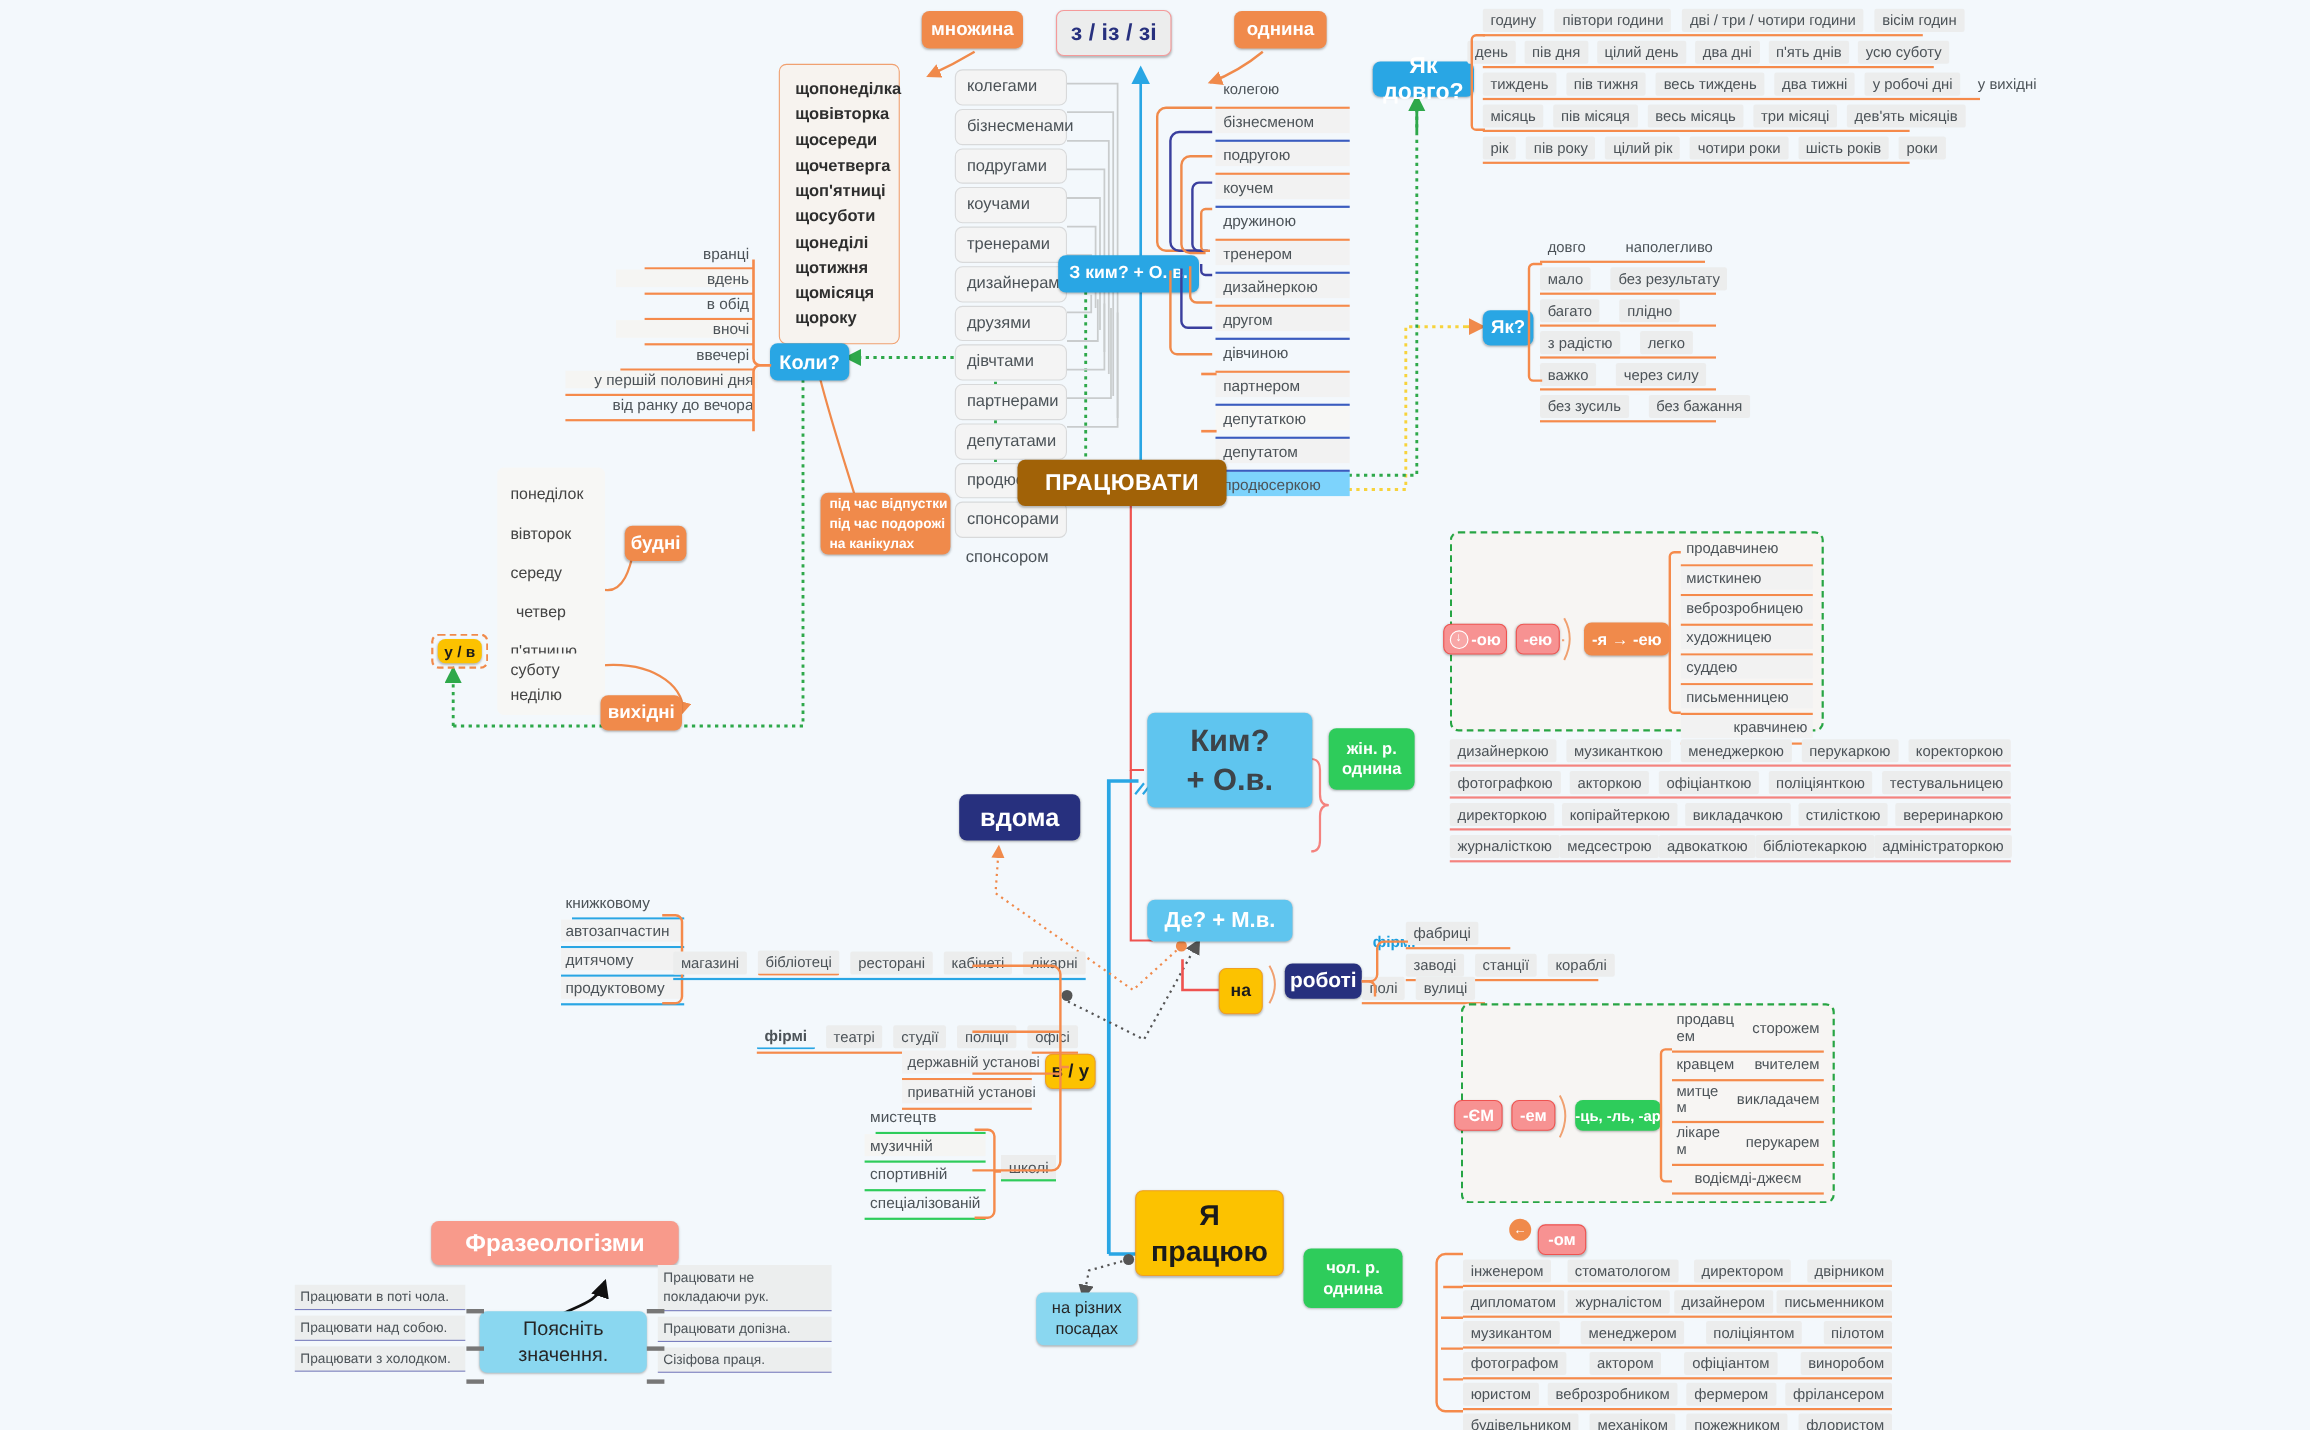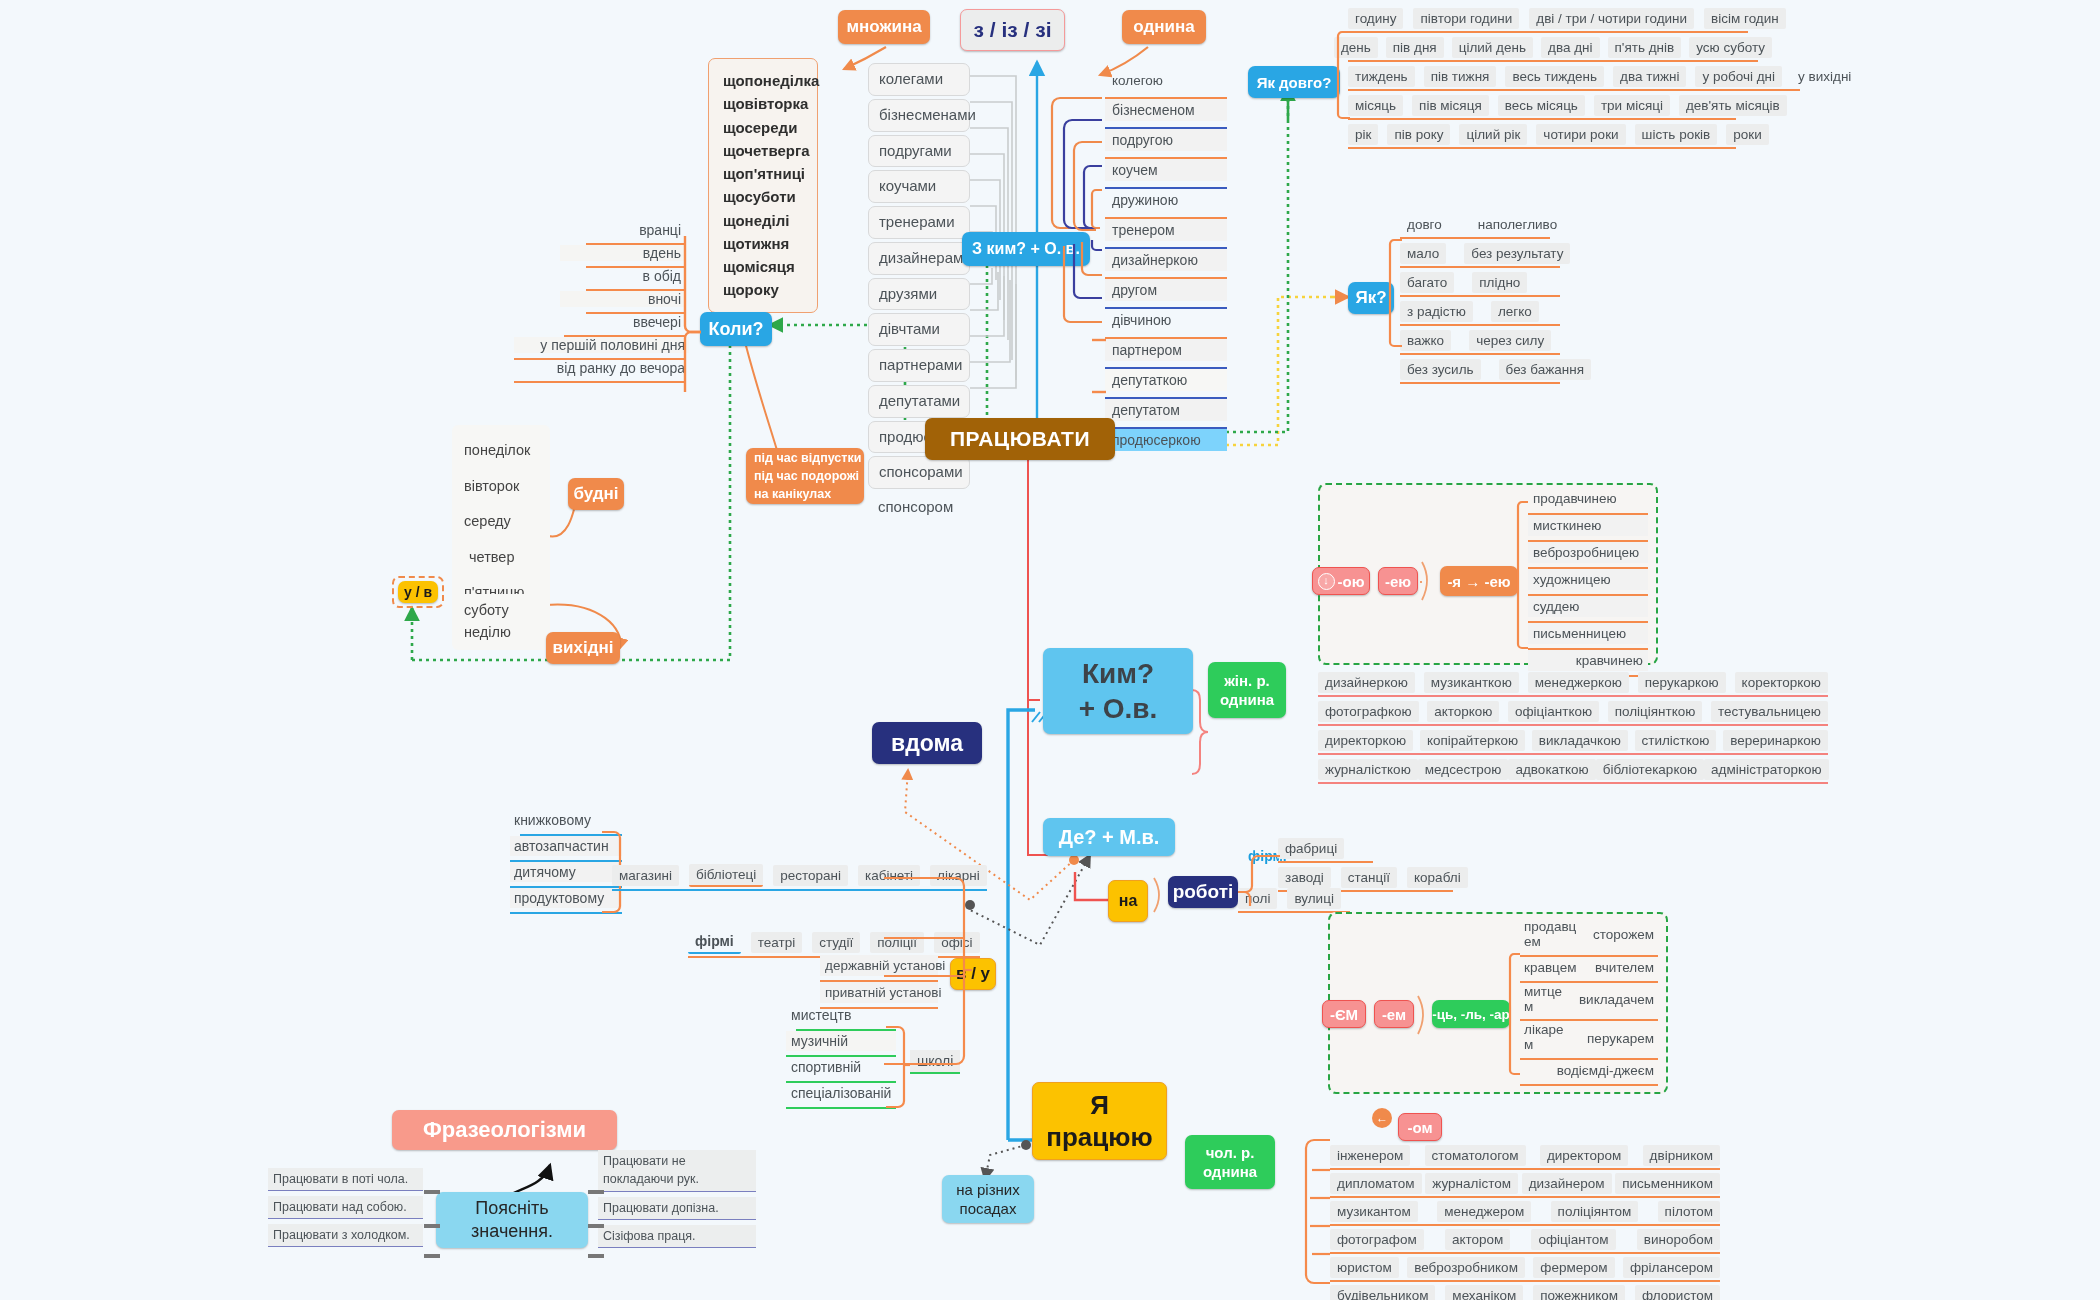--- a/index.html
+++ b/index.html
@@ -281,21 +281,21 @@
 
 <div class="n panel-plain" style="left:452px;top:594px;width:98px;line-height:1.5;font-size:14.5px;padding-top:6px;padding-bottom:6px;">
   <div>суботу</div>
   <div>неділю</div>
 </div>
 <div class="n box orange" style="left:546px;top:632px;width:74px;height:32px;font-size:17px;">вихідні</div>
 
 <div class="n dashbox2" style="left:392px;top:576px;width:52px;height:32px;"></div>
 <div class="n box yellow" style="left:398px;top:581px;width:40px;height:22px;font-size:14px;text-align:center;">у / в</div>
 
-<div class="n box blue" style="left:1248px;top:66px;width:92px;height:32px;font-size:15px;">Як довго?</div>
+<div class="n box blue" style="left:1248px;top:56px;width:92px;height:32px;font-size:21px;">Як довго?</div>
 
 <div class="n" style="left:1348px;top:8px;">
   <div class="urow ul-or" style="position:static;gap:10px;padding-bottom:2px;margin-bottom:4px;width:400px;">
     <span class="c">годину</span>
     <span class="c">півтори години</span>
     <span class="c">дві / три / чотири години</span>
     <span class="c">вісім годин</span>
   </div>
   <div class="urow ul-or" style="position:static;gap:8px;padding-bottom:2px;margin-bottom:4px;width:410px;justify-content:center;">
     <span class="c">день</span>
@@ -576,21 +576,21 @@
   <div class="urow" style="position:static;justify-content:space-between;padding:2px 4px;font-size:13.5px;color:#4c5358;">
     <span style="max-width:40px;line-height:1.1;word-break:break-all;">митцем</span>
     <span>викладачем</span>
   </div>
   <div style="border-bottom:2.2px solid #f58a4b;height:3px;"></div>
   <div class="urow" style="position:static;justify-content:space-between;padding:2px 4px;font-size:13.5px;color:#4c5358;">
     <span style="max-width:42px;line-height:1.1;word-break:break-all;">лікарем</span>
     <span>перукарем</span>
   </div>
   <div style="border-bottom:2.2px solid #f58a4b;height:3px;"></div>
-  <div class="urow" style="position:static;justify-content:flex-end;padding:3px 4px;font-size:13.5px;color:#4c5358;">
+  <div class="urow" style="position:static;justify-content:center;padding:3px 4px;font-size:13.5px;color:#4c5358;">
     <span>водієм</span>
     <span>ді-джеєм</span>
   </div>
   <div style="border-bottom:2.2px solid #f58a4b;height:3px;"></div>
 </div>
 <svg style="position:absolute;left:1508px;top:952px;width:16px;height:130px;">
   <path d="M12,2 H6 a4,4 0 0 0 -4,4 V118 a4,4 0 0 0 4,4 H12" stroke="#f58a4b" stroke-width="2.2" fill="none"></path>
 </svg>
 
 <div class="n box" style="left:1398px;top:1113px;width:44px;height:28px;background:#f79292;border:1.6px solid #ef5350;font-size:15px;">

